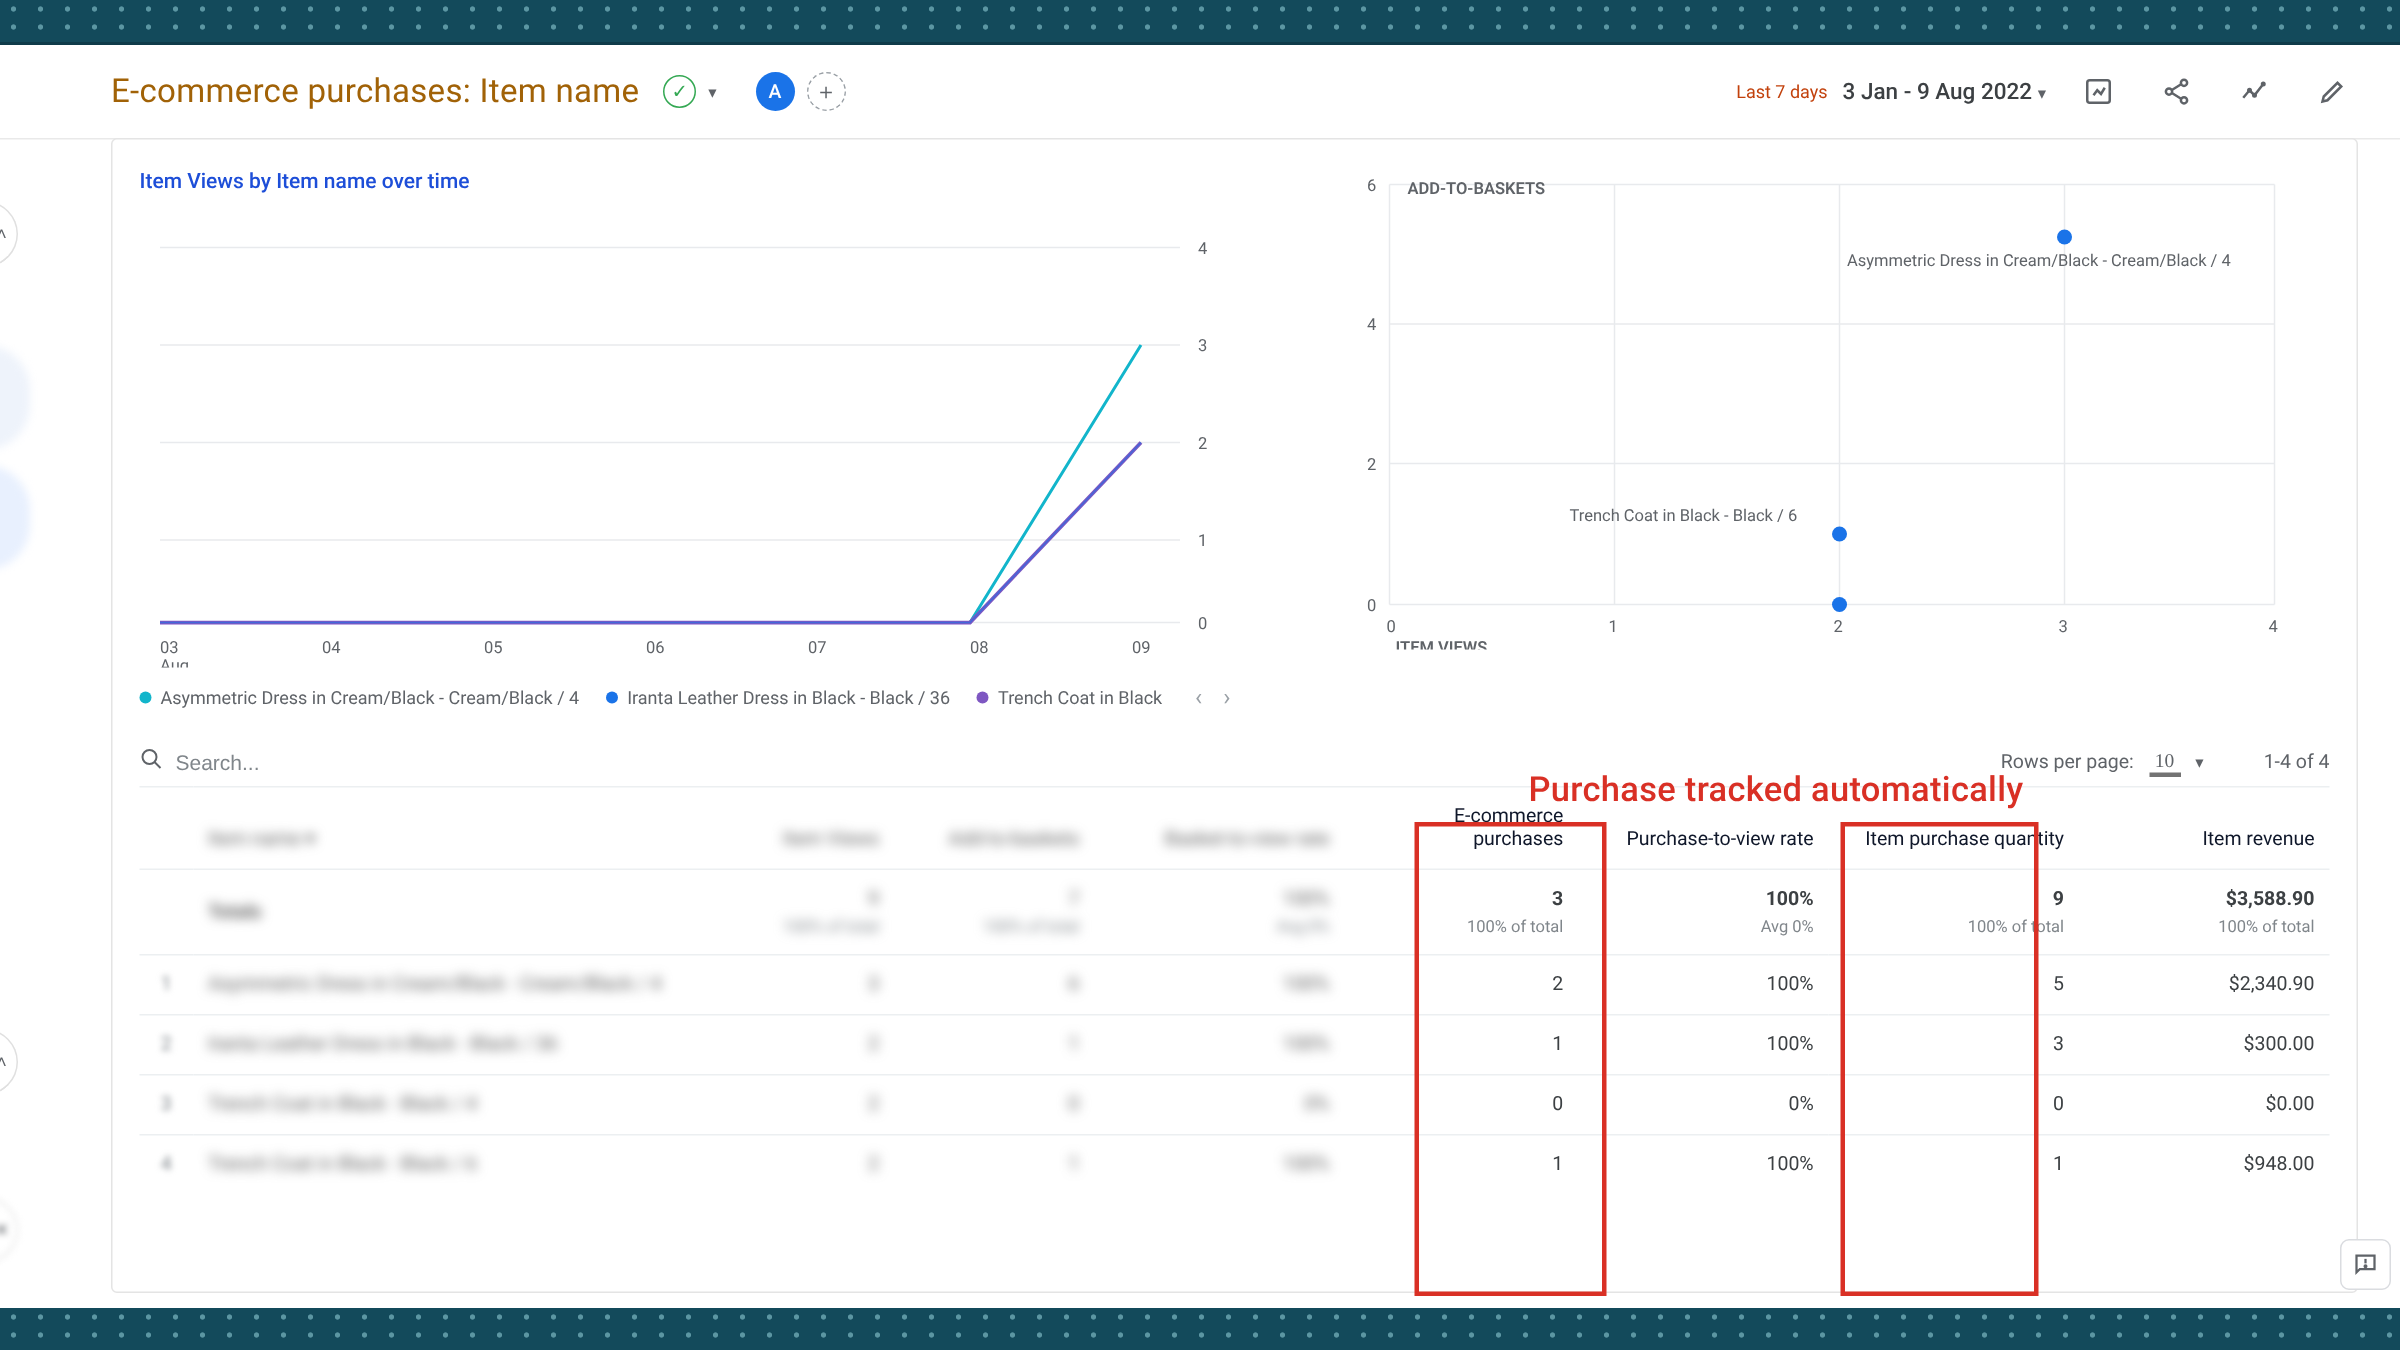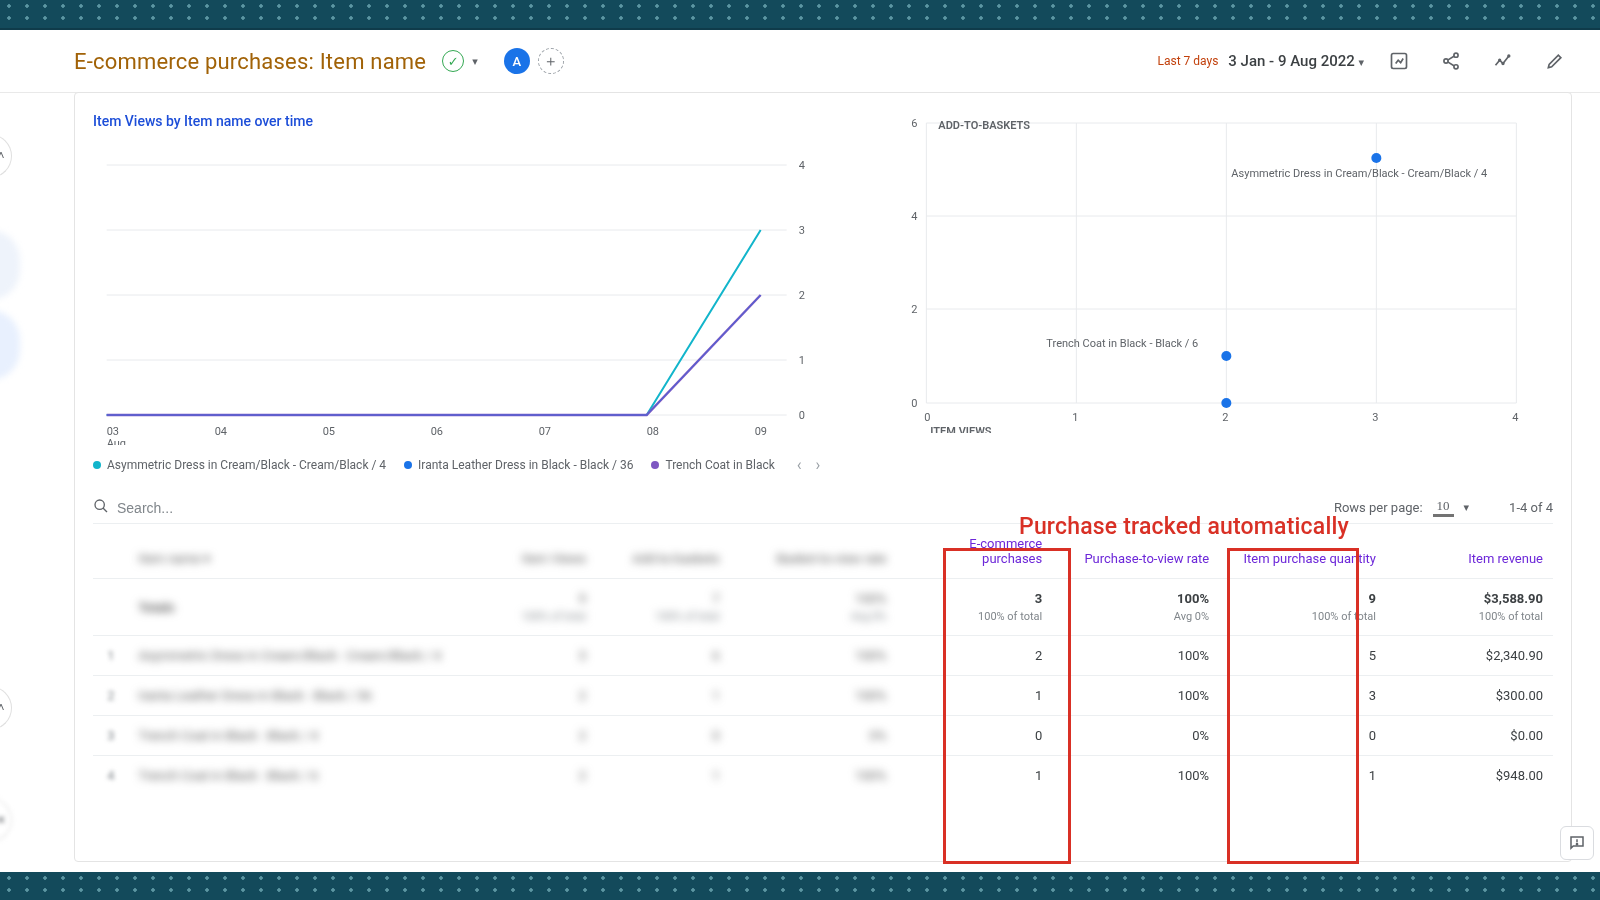--- a/index.html
+++ b/index.html
@@ -60,21 +60,21 @@
   .red-box { position:absolute; border:3px solid #d93025; pointer-events:none; }
   
   .table-tools { display:flex; align-items:center; margin-top:24px; font-size:13px; color:#5f6368;}
   .search-wrap { display:flex; align-items:center; gap:8px; }
   .search-input { border:none; font-size:14px; outline:none; width:300px; color:#3c4043; }
   .search-input::placeholder{ color:#80868b; }
   .rpp { margin-left:auto; display:flex; align-items:center; gap:10px; }
   .rpp-val { border-bottom:3px solid #737373; padding:0 4px;font-family:Liberation Serif, serif; }
   table { width:100%; border-collapse:collapse; margin-top:6px; table-layout:fixed;}
   th, td { padding:12px 10px; font-size:13px; border-top:1px solid #eceff1; }
-  th { font-weight:400; color:#6d28d9; vertical-align:bottom; }
+  th { font-weight:400; color:#0f172a; vertical-align:bottom; }
   td { color:#3c4043; }
   .right { text-align:right; }
   .sub { display:block; font-size:11px; color:#80868b; margin-top:4px; }
   .blur { filter: blur(4px); color:#606060;}
   .row-index { width:30px; color:#80868b; text-align:center; filter:blur(2px);}
   .collapse-tab {
     position:absolute; left:-10px; top:104px; width:22px; height:44px;
     background:#fff; border:1px solid #e0e0e0; border-radius:0 22px 22px 0;
     display:flex;align-items:center;justify-content:center; color:#5f6368; font-size:12px;
   }

